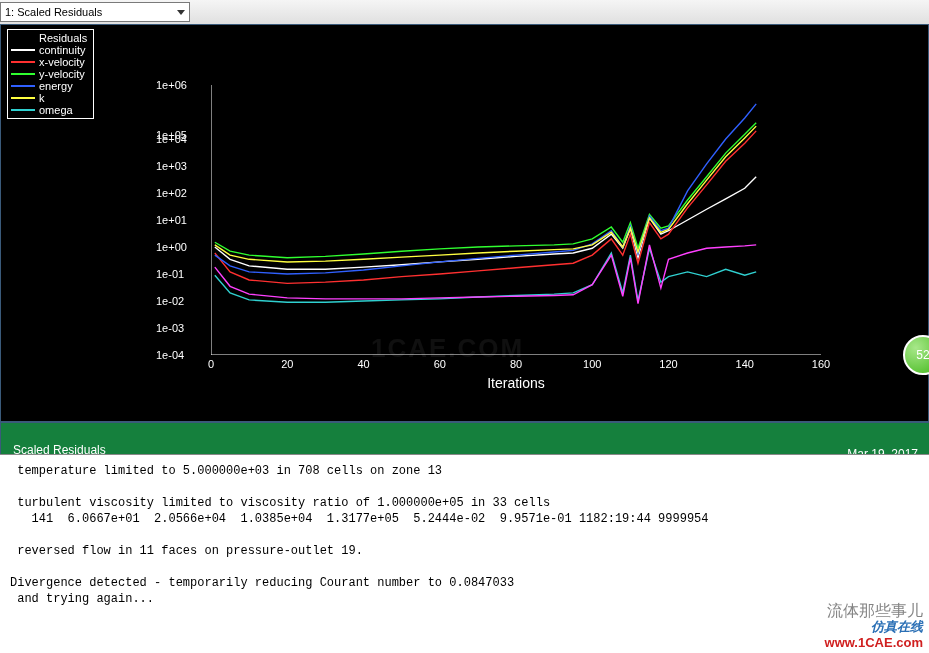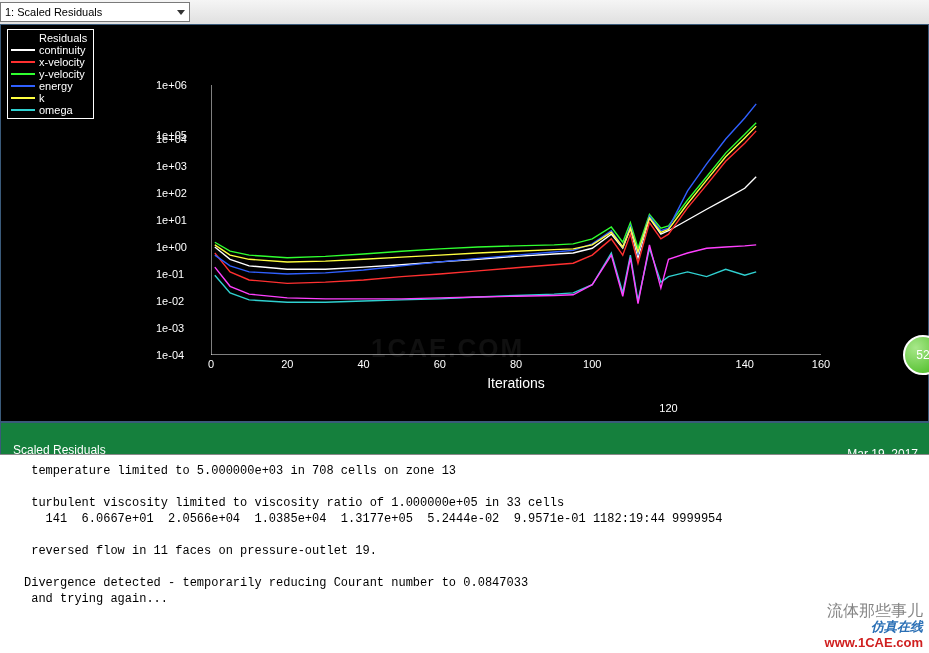--- a/index.html
+++ b/index.html
@@ -136,21 +136,21 @@
     position: absolute;
     top: 454px;
     left: 0;
     width: 929px;
     height: 199px;
     background: #fff;
     border-top: 1px solid #888;
     font-family: "Courier New", monospace;
     font-size: 12px;
     line-height: 16px;
-    padding: 8px 24px;
+    padding: 8px 10px;
     box-sizing: border-box;
     white-space: pre;
     overflow: hidden;
     color: #000;
   }
   .side-badge {
     position: absolute;
     right: -14px;
     top: 335px;
     width: 36px;
@@ -278,21 +278,21 @@
           <div class="ytick" style="top: 27px; margin-top: 23px;">1e+05</div>
           <div class="ytick" style="top: 0px;">1e+06</div>
         </div>
       <div id="xticks">
           <div class="xtick" style="left: 0px;">0</div>
           <div class="xtick" style="left: 76.25px;">20</div>
           <div class="xtick" style="left: 152.5px;">40</div>
           <div class="xtick" style="left: 228.75px;">60</div>
           <div class="xtick" style="left: 305px;">80</div>
           <div class="xtick" style="left: 381.25px;">100</div>
-          <div class="xtick" style="left: 457.5px; margin-top: 44px;">120</div>
+          <div class="xtick" style="left: 457.5px;">120</div>
           <div class="xtick" style="left: 533.75px;">140</div>
           <div class="xtick" style="left: 610px;">160</div>
         </div>
       <div class="xlabel">Iterations</div>
     </div>
 
     <div class="info-bar">
       <div class="info-left">Scaled Residuals</div>
       <div class="info-right">
         <div>Mar 19, 2017</div>

